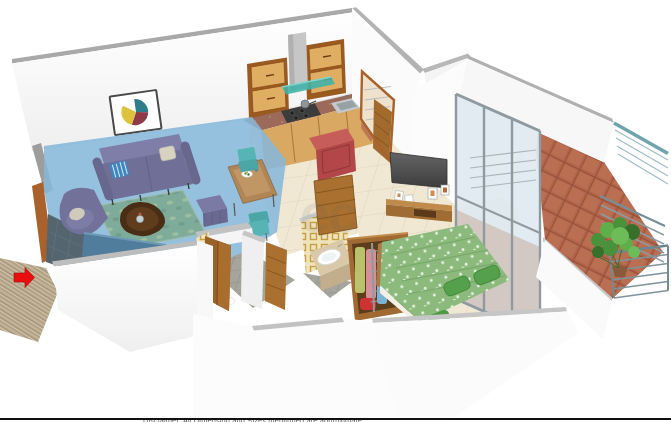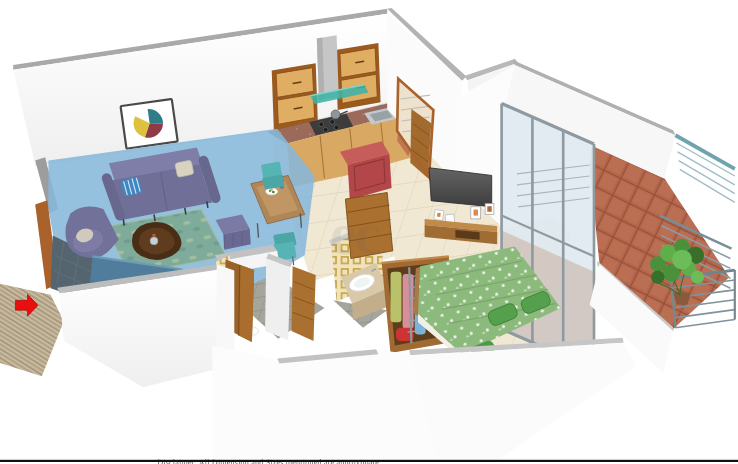--- a/index.html
+++ b/index.html
@@ -1,17 +1,17 @@
 <!DOCTYPE html>
 <html><head>
 <meta charset="utf-8">
 <style>
   html,body{margin:0;padding:0;background:#fff;}
   #stage{position:relative;width:671px;height:422px;overflow:hidden;background:#fff;
-         font-family:Liberation Serif, serif;}
+         font-family:Liberation Sans, sans-serif;}
   #plan-svg{position:absolute;left:0;top:0;}
   #watermark{position:absolute;left:300px;top:182px;font-size:54px;font-weight:bold;
              color:#666;opacity:.11;letter-spacing:-2px;pointer-events:none;}
   #disclaimer{position:absolute;left:128px;top:416px;font-size:7.4px;color:#565656;
               letter-spacing:.15px;margin-left:15px;}
   #bottom-line{position:absolute;left:0;top:418px;width:671px;height:1.6px;background:#111;}
 </style>
 </head>
 <body>
 

